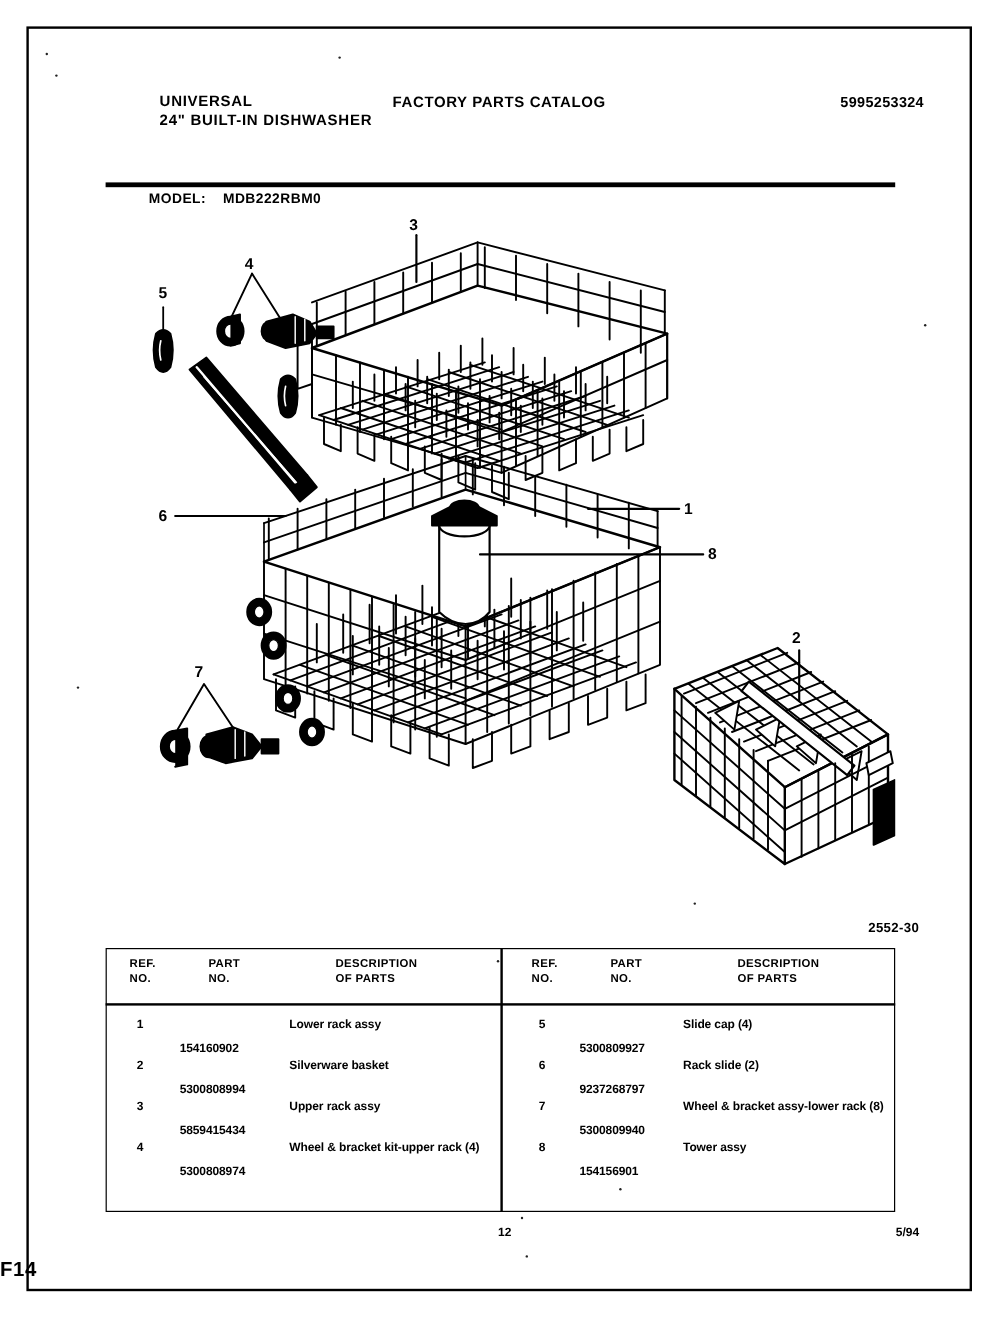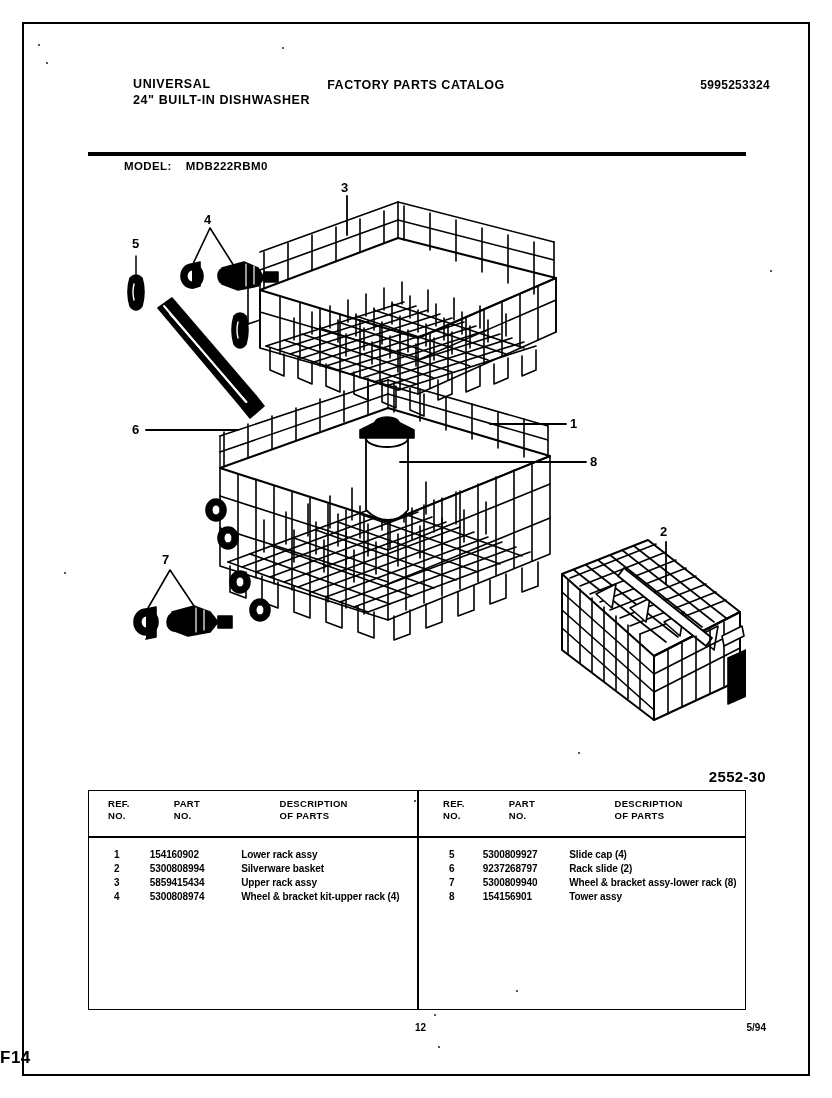--- a/index.html
+++ b/index.html
@@ -92,21 +92,21 @@
     position: absolute;
     font-size: 13px;
     font-weight: bold;
     font-family: "Liberation Sans", sans-serif;
   }
 
   .drawing-no {
     position: absolute;
     right: 66px;
     top: 768px;
-    font-size: 15px;
+    font-size: 11px;
     font-weight: bold;
     letter-spacing: 0.3px;
   }
 
   
   .table-box {
     position: absolute;
     left: 88px;
     top: 790px;
     width: 658px;
@@ -168,20 +168,21 @@
     width: 42px;
     font-weight: bold;
     text-align: left;
     padding-left: 6px;
     box-sizing: border-box;
   }
   .prow .r-part {
     width: 92px;
     font-weight: bold;
     letter-spacing: -0.1px;
+    margin-top: 20px;
   }
   .prow .r-desc {
     width: 168px;
     font-weight: bold;
     letter-spacing: -0.1px;
   }
   .col-right .prow .r-desc { width: 185px; }
 
   
   .pg-num {

